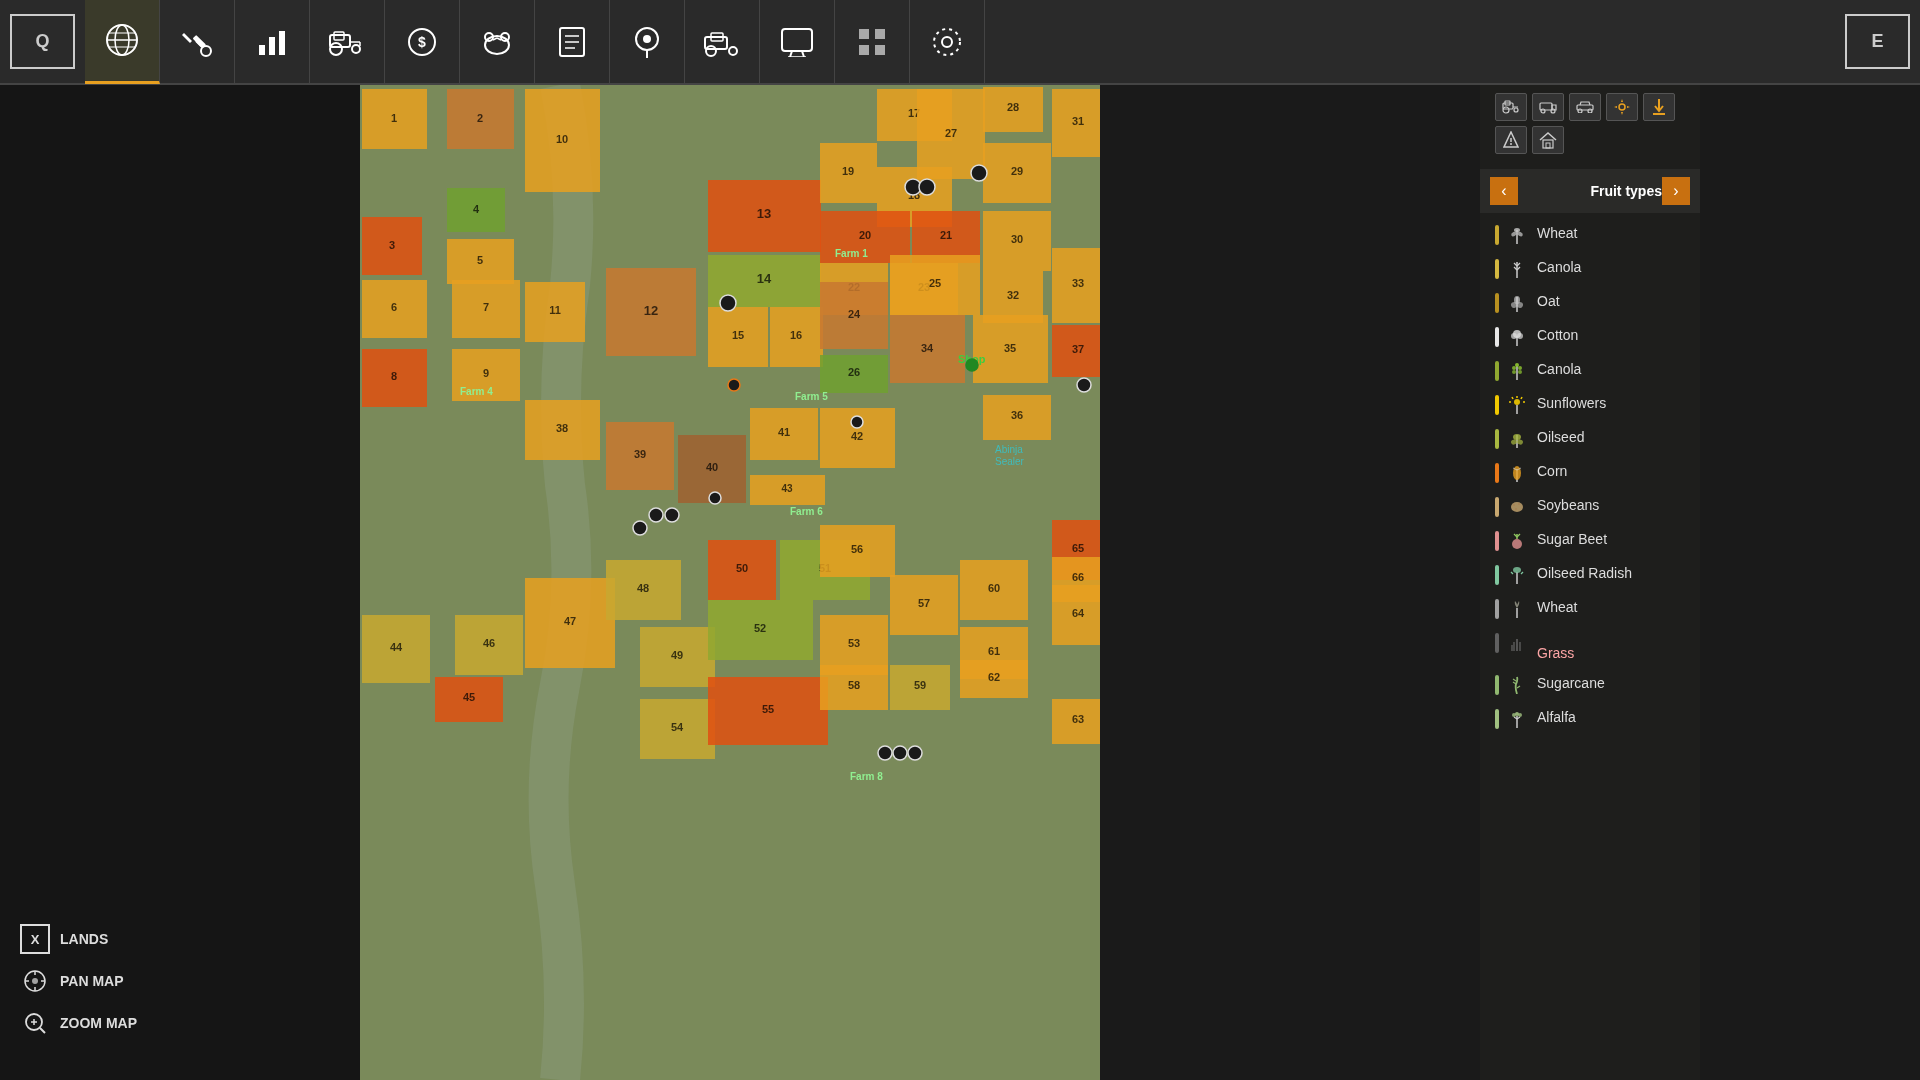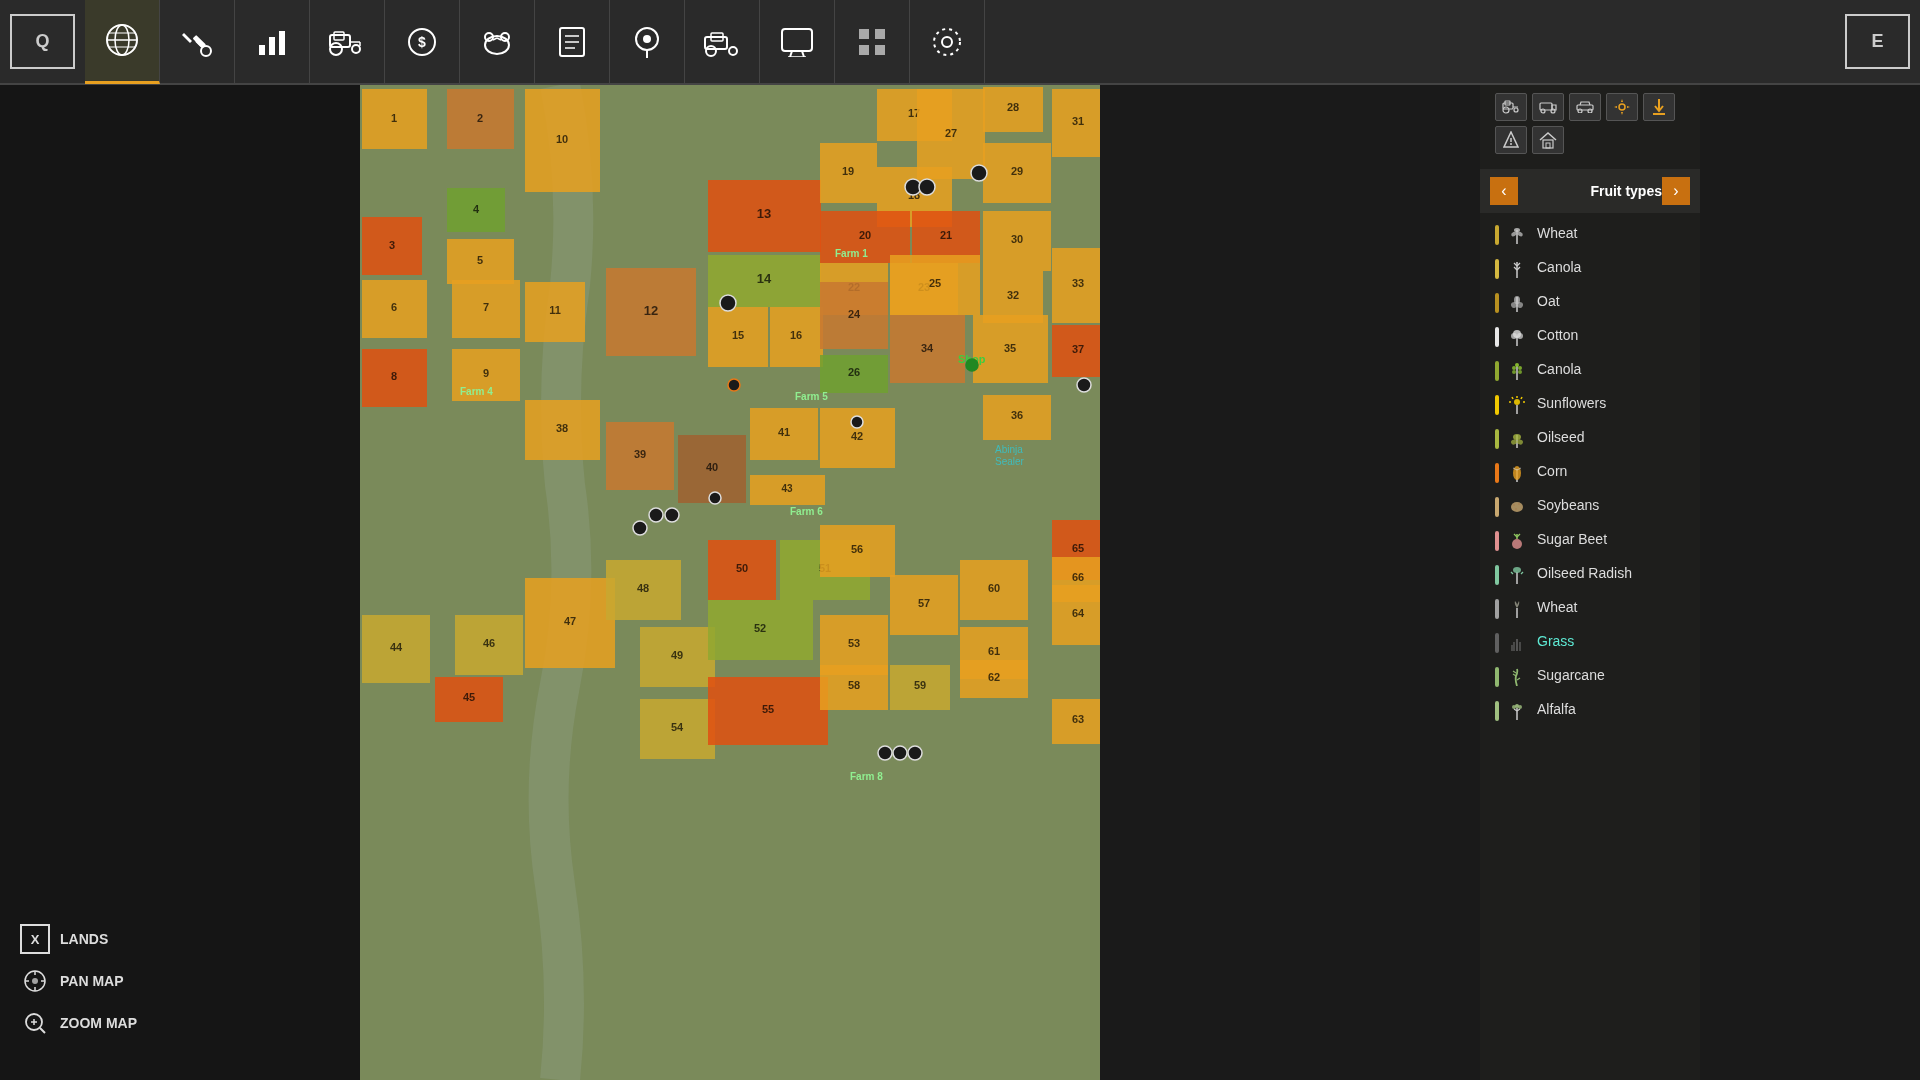--- a/index.html
+++ b/index.html
@@ -188,21 +188,22 @@
       height: 20px;
       margin-right: 8px;
       flex-shrink: 0;
       border-radius: 2px;
     }
     .fruit-item .fruit-name {
       color: #ddd;
       font-size: 14px;
     }
     .fruit-item.greyed .fruit-name {
-      color: #5eead4;
+      color: #fca5a5;
+      margin-top: 12px;
     }
 
     
     #bottom-controls {
       position: absolute;
       bottom: 30px;
       left: 20px;
       z-index: 200;
     }
     .control-item {

